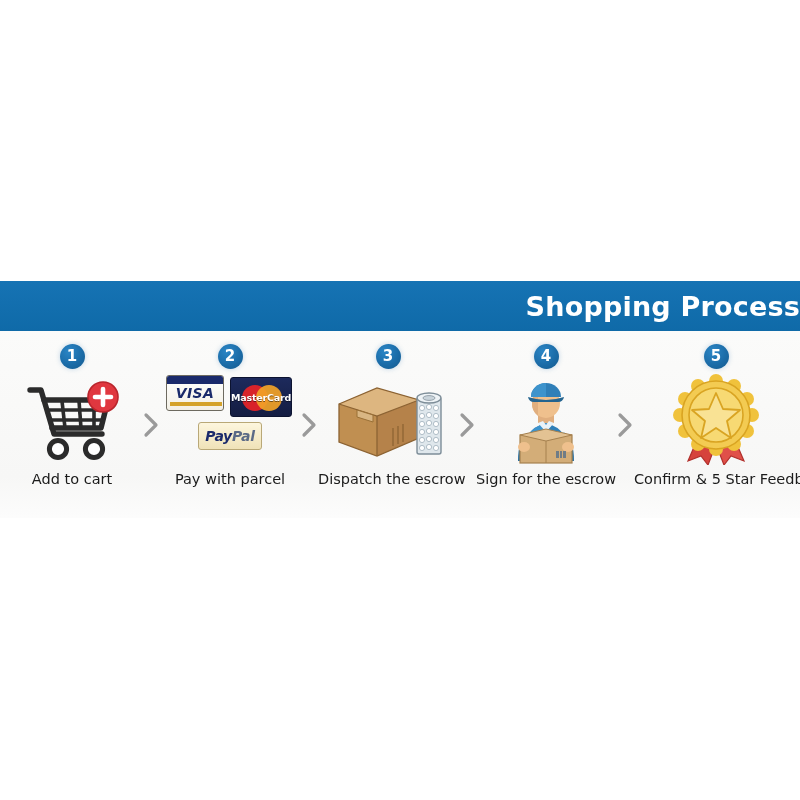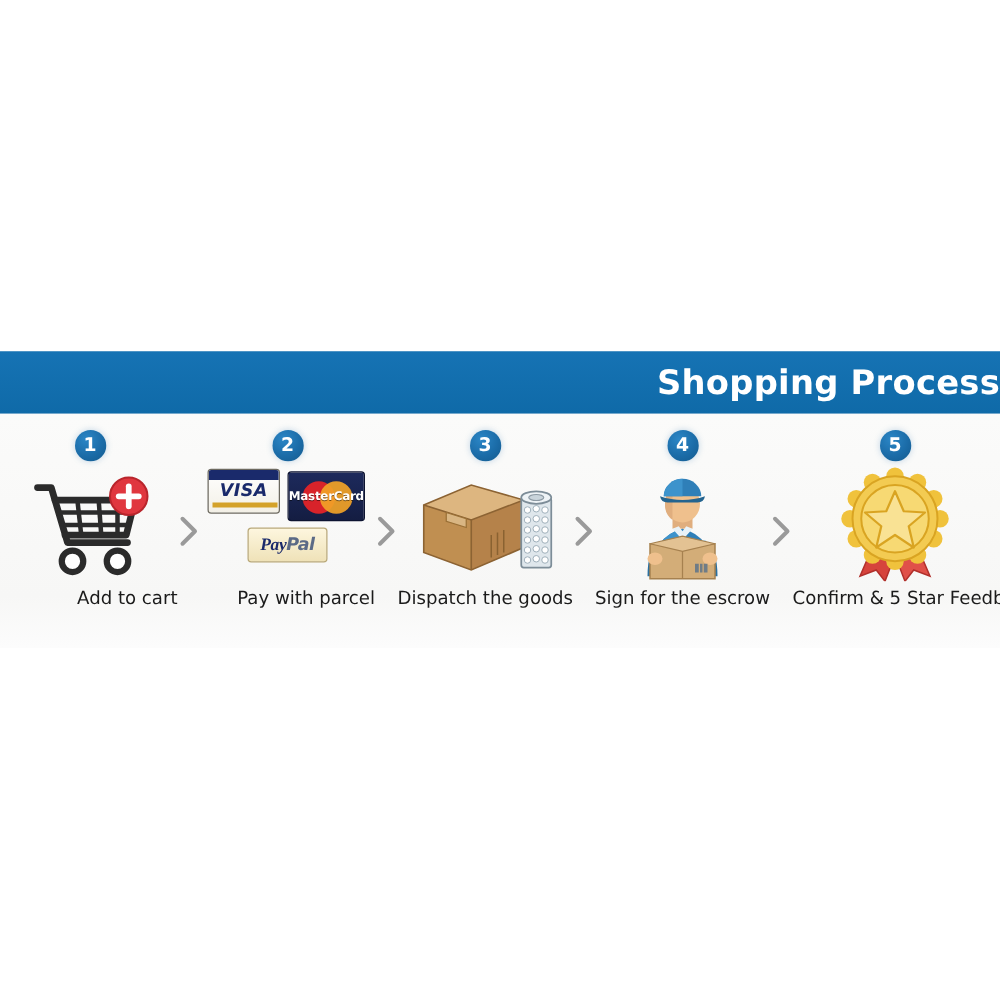--- a/index.html
+++ b/index.html
@@ -105,21 +105,21 @@
     display: flex;
     align-items: center;
     justify-content: center;
   }
 
   .step-label {
     position: absolute;
     top: 140px;
     left: 0;
     width: 100%;
-    text-align: right;
+    text-align: center;
     font-size: 14.5px;
     color: #1b1b1b;
     font-family: "DejaVu Sans", sans-serif;
     white-space: nowrap;
   }
 
   
   .chevron {
     width: 18px;
     height: 187px;
@@ -186,21 +186,21 @@
     width: 64px; height: 28px;
     background: linear-gradient(180deg,#fdf6de 0%,#efe2b8 100%);
     border: 1px solid #b9a877;
   }
   .pp .ptxt {
     position:absolute; left:0; top:5px; width:100%;
     text-align:center; font-size:14px; font-weight:bold; font-style:italic;
     letter-spacing:-0.3px;
     font-family:"DejaVu Sans", sans-serif;
   }
-  .pp .p1 { color:#1b2a6b;font-family:Liberation Serif, serif; }
+  .pp .p1 { color:#1b2a6b; }
   .pp .p2 { color:#5b6a86; }
 </style>
 </head>
 <body>
 
 <div id="stage">
 
   <div class="banner">
 
     <div class="banner-header">
@@ -312,21 +312,21 @@
                   <circle cx="103" cy="56" r="2.6"></circle>
                 <circle cx="89" cy="64" r="2.6"></circle>
                   <circle cx="96" cy="63" r="2.6"></circle>
                   <circle cx="103" cy="64" r="2.6"></circle>
                 <circle cx="89" cy="72" r="2.6"></circle>
                   <circle cx="96" cy="71" r="2.6"></circle>
                   <circle cx="103" cy="72" r="2.6"></circle>
               </g>
             </svg>
           </div>
-          <div class="step-label">Dispatch the goods</div>
+          <div class="step-label">Dispatch the escrow</div>
         </div>
 
         <div class="chevron">
           <svg width="16" height="26" viewBox="0 0 16 26">
             <polyline points="3,3 13,13 3,23" fill="none" stroke="#9a9a9a" stroke-width="3.2" stroke-linecap="round" stroke-linejoin="round"></polyline>
           </svg>
         </div>
 
         <div class="step">
           <div class="badge">4</div>

